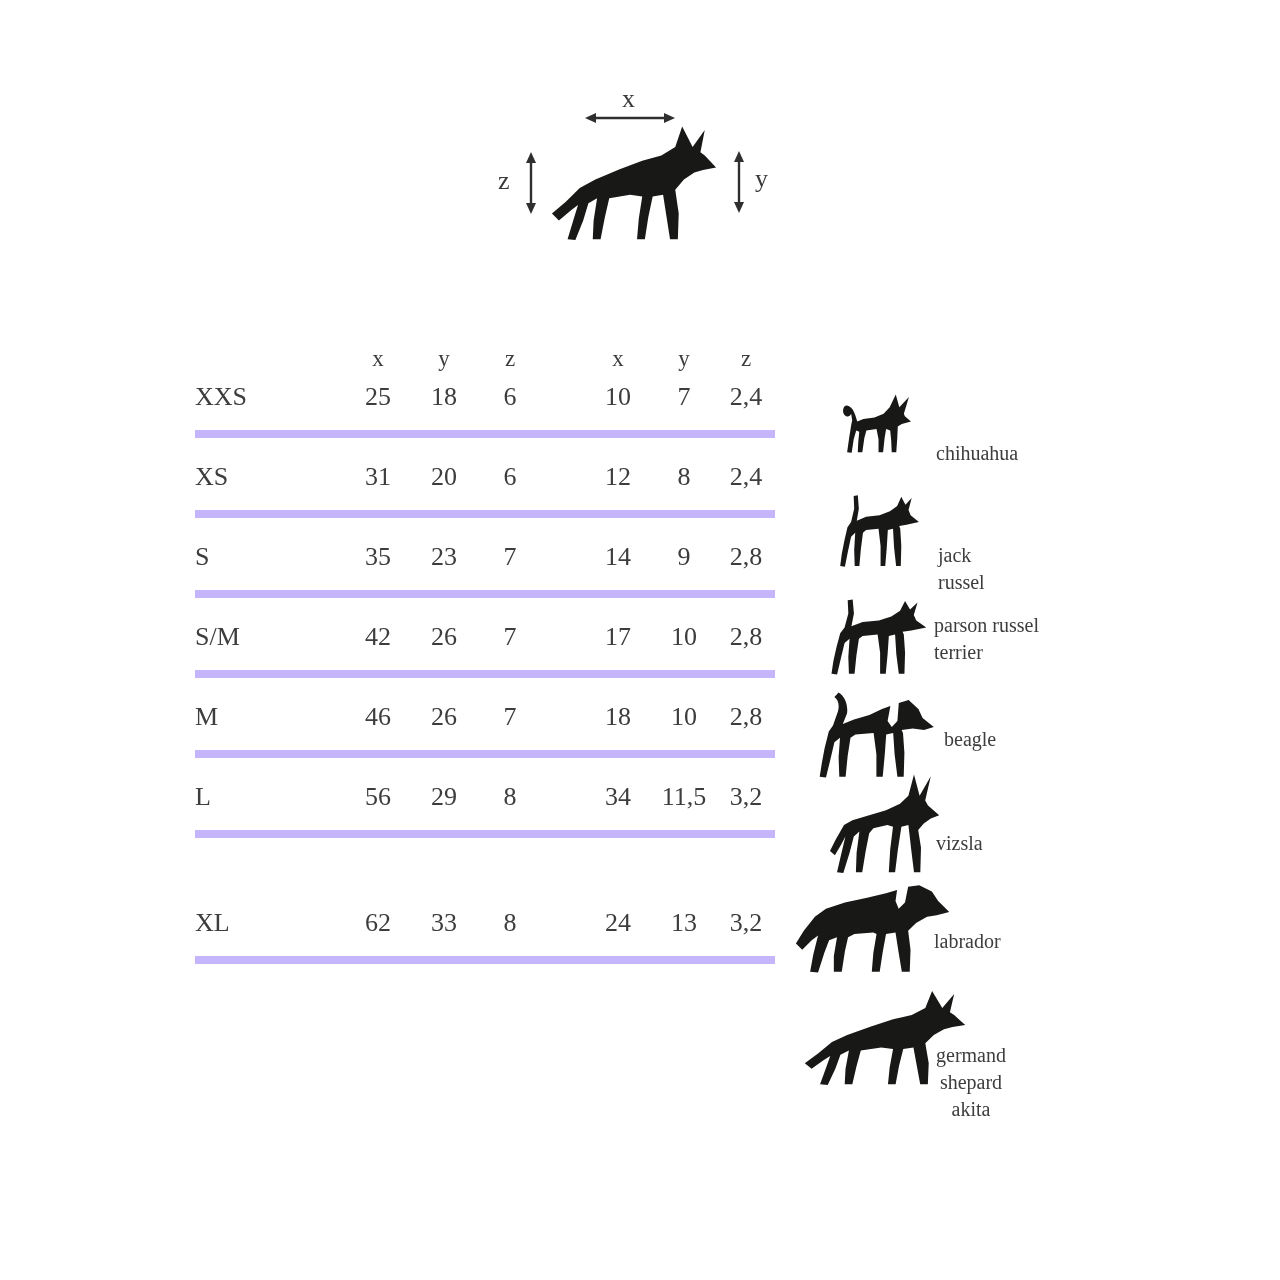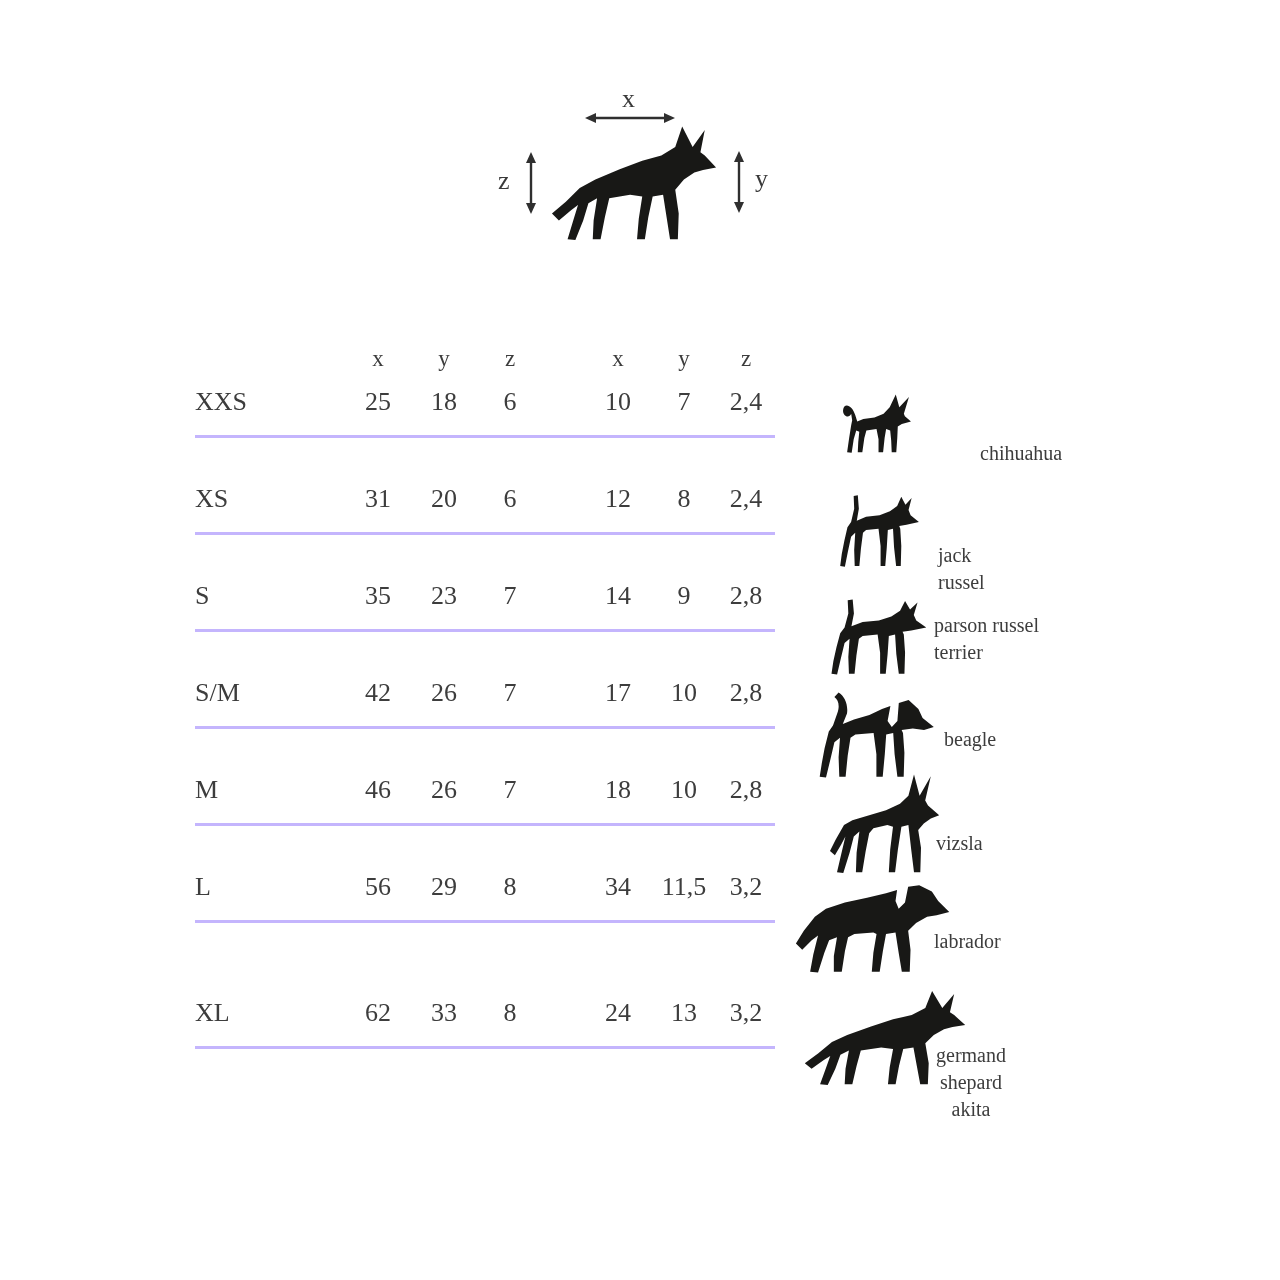--- a/index.html
+++ b/index.html
@@ -24,24 +24,24 @@
   .hdr-units {
     display:grid;
     grid-template-columns:150px 198px 42px 190px;
     height:50px; align-items:center;
   }
   .unit-label { text-align:center; font-size:29px; }
   .hdr-axes { height:42px; align-items:center; font-size:23px; }
   .axis-cell { text-align:center; }
   .data-row {
     align-items:end; box-sizing:border-box; padding-bottom:18px;
-    border-bottom:3px solid #c4b5fd; font-size:26px;
+    border-bottom:8px solid #c4b5fd; font-size:26px;
   }
   .row-first { height:58px; }
-  .row-std   { height:97px; }
+  .row-std   { height:80px; }
   .row-last  { height:126px; }
   .size-cell { text-align:left; }
   .num-cell  { text-align:center; }
 
   
   .breed-label { font-size:20px; line-height:27px; color:#3d3d3d; }
 </style>
 </head>
 <body>
 
@@ -162,21 +162,21 @@
       <div></div>
       <div class="num-cell">24</div>
       <div class="num-cell">13</div>
       <div class="num-cell">3,2</div>
     </div>
   </div>
 
   <svg class="abs" style="left:838px; top:392px;" width="76" height="64" viewBox="0 0 150 100" preserveAspectRatio="none">
     <path class="silhouette" d="M144 46 L132 38 L130 34 L140 8 L121 24 L114 4 L102 24 L90 34 L72 40 L50 42 L38 46 L34 36 C28 20 12 16 10 28 C9 38 22 42 26 34 L28 44 L26 52 L22 72 L18 94 L27 95 L31 74 L36 60 L42 62 L40 78 L39 94 L48 94 L52 72 L56 60 L76 58 L80 74 L80 94 L89 94 L92 72 L95 58 L103 60 L105 76 L106 94 L115 94 L117 72 L118 54 L126 50 Z"></path>
   </svg>
-  <div class="abs breed-label" style="left:936px; top:440px;margin-left:44px;">
+  <div class="abs breed-label" style="left:936px; top:440px;">
     <div>chihuahua</div>
   </div>
 
   <svg class="abs" style="left:834px; top:490px;" width="88" height="80" viewBox="0 0 170 120" preserveAspectRatio="none">
     <path class="silhouette" d="M164 48 L148 38 L144 30 L150 12 L138 22 L130 10 L122 24 L108 32 L88 38 L62 40 L44 46 L48 28 L46 8 L38 9 L39 28 L33 48 L26 56 L20 76 L15 96 L12 114 L21 115 L27 92 L33 70 L41 64 L39 90 L40 114 L49 114 L52 88 L56 64 L62 60 L86 58 L90 84 L90 114 L99 114 L102 86 L104 60 L114 58 L116 86 L120 114 L129 114 L130 84 L128 58 L126 54 L140 52 Z"></path>
   </svg>
   <div class="abs breed-label" style="left:938px; top:542px;">
     <div>jack</div>
     <div>russel</div>
   </div>

